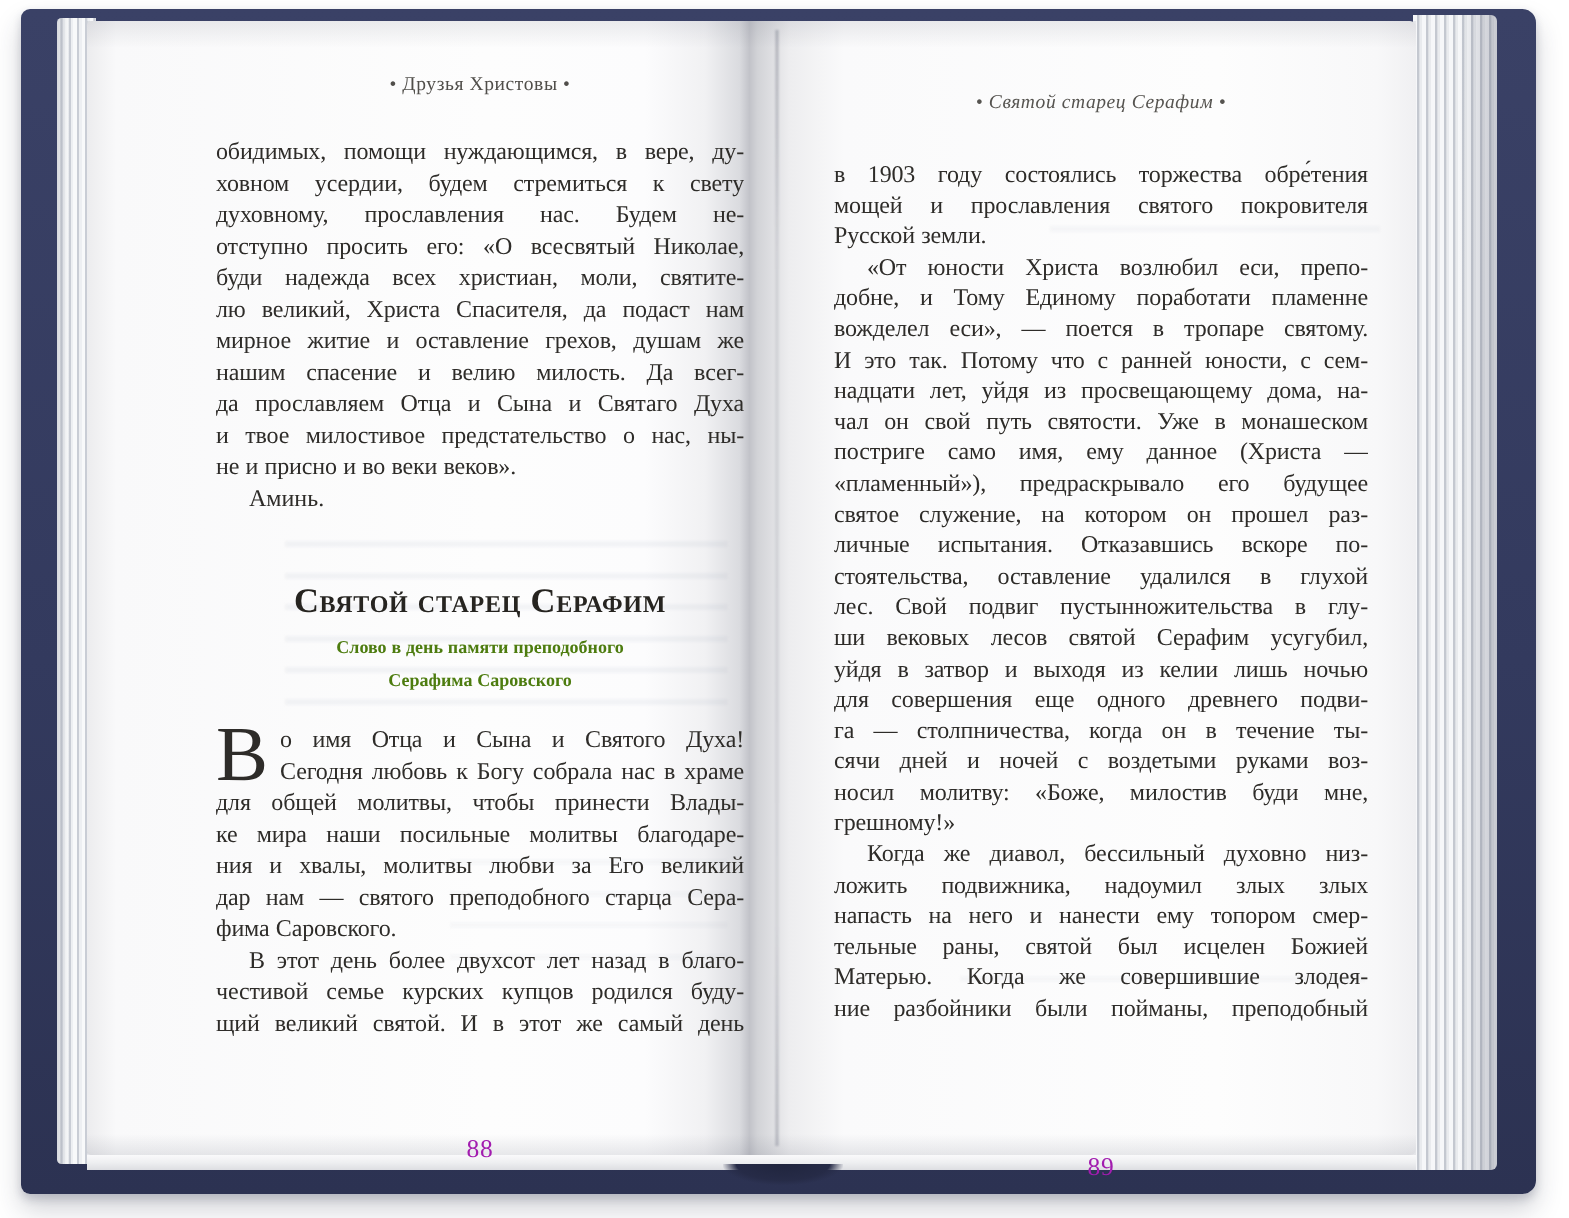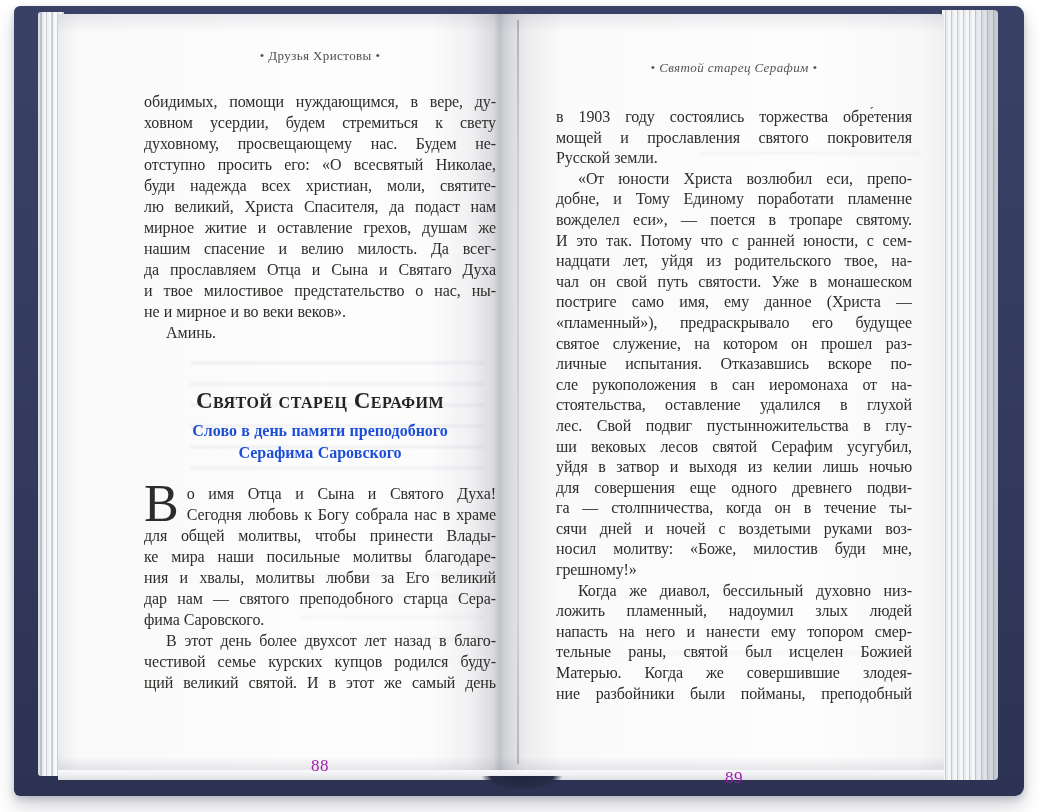--- a/index.html
+++ b/index.html
@@ -81,21 +81,21 @@
   .indent .jline:first-child { padding-left:22px; }
 
   .amen { line-height:21px; text-indent:22px; }
 
   .p1-l { margin-top:27px; }
   .section-title {
     margin-top:46px; text-align:center;
     font-variant:small-caps; font-weight:700;
     font-size:23px; line-height:24px; letter-spacing:.5px; color:#262420;
   }
-  .section-subtitle { margin-top:7px; font-weight:700; font-size:16px; color:#1d4ed8; }
+  .section-subtitle { margin-top:7px; font-weight:700; font-size:12px; color:#4d7c0f; }
   .section-subtitle .jline { height:22px; line-height:22px; text-align:center; text-align-last:center; letter-spacing:0; }
   .p3-l { margin-top:19px; }
   .dropcap {
     float:left; font-size:52px; line-height:42px;
     padding:0 8px 0 0; color:#2e2c29;
   }
   .p1-r { margin-top:31px; }
 
   .page-number {
     position:absolute; top:708px; width:100%; text-align:center;
@@ -132,29 +132,29 @@
   <div class="ghost ghost-l2"></div>
   <div class="ghost ghost-r1"></div>
   <div class="ghost ghost-r2"></div>
 
   <div class="page-col page-l">
     <div class="running-header">• Друзья Христовы •</div>
 
     <div class="para p1-l">
         <div class="jline">обидимых, помощи нуждающимся, в вере, ду-</div>
         <div class="jline">ховном усердии, будем стремиться к свету</div>
-        <div class="jline">духовному, просвещающему нас. Будем не-</div>
+        <div class="jline">духовному, прославления нас. Будем не-</div>
         <div class="jline">отступно просить его: «О всесвятый Николае,</div>
         <div class="jline">буди надежда всех христиан, моли, святите-</div>
         <div class="jline">лю великий, Христа Спасителя, да подаст нам</div>
         <div class="jline">мирное житие и оставление грехов, душам же</div>
         <div class="jline">нашим спасение и велию милость. Да всег-</div>
         <div class="jline">да прославляем Отца и Сына и Святаго Духа</div>
         <div class="jline">и твое милостивое предстательство о нас, ны-</div>
-        <div class="jline last">не и мирное и во веки веков».</div>
+        <div class="jline last">не и присно и во веки веков».</div>
       </div>
 
     <div class="amen">Аминь.</div>
 
     <div class="section-title">Святой старец Серафим</div>
 
     <div class="section-subtitle">
         <div class="jline">Слово в день памяти преподобного</div>
         <div class="jline last">Серафима Саровского</div>
       </div>
@@ -188,41 +188,40 @@
         <div class="jline">в 1903 году состоялись торжества обре́тения</div>
         <div class="jline">мощей и прославления святого покровителя</div>
         <div class="jline last">Русской земли.</div>
       </div>
 
     <div class="para indent">
         <div class="jline">«От юности Христа возлюбил еси, препо-</div>
         <div class="jline">добне, и Тому Единому поработати пламенне</div>
         <div class="jline">вожделел еси», — поется в тропаре святому.</div>
         <div class="jline">И это так. Потому что с ранней юности, с сем-</div>
-        <div class="jline">надцати лет, уйдя из родительского твое, на-</div>
+        <div class="jline">надцати лет, уйдя из просвещающему дома, на-</div>
         <div class="jline">чал он свой путь святости. Уже в монашеском</div>
         <div class="jline">постриге само имя, ему данное (Христа —</div>
         <div class="jline">«пламенный»), предраскрывало его будущее</div>
         <div class="jline">святое служение, на котором он прошел раз-</div>
         <div class="jline">личные испытания. Отказавшись вскоре по-</div>
-        <div class="jline">сле рукоположения в сан иеромонаха от на-</div>
         <div class="jline">стоятельства, оставление удалился в глухой</div>
         <div class="jline">лес. Свой подвиг пустынножительства в глу-</div>
         <div class="jline">ши вековых лесов святой Серафим усугубил,</div>
         <div class="jline">уйдя в затвор и выходя из келии лишь ночью</div>
         <div class="jline">для совершения еще одного древнего подви-</div>
         <div class="jline">га — столпничества, когда он в течение ты-</div>
         <div class="jline">сячи дней и ночей с воздетыми руками воз-</div>
         <div class="jline">носил молитву: «Боже, милостив буди мне,</div>
         <div class="jline last">грешному!»</div>
       </div>
 
     <div class="para indent">
         <div class="jline">Когда же диавол, бессильный духовно низ-</div>
-        <div class="jline">ложить пламенный, надоумил злых людей</div>
+        <div class="jline">ложить подвижника, надоумил злых злых</div>
         <div class="jline">напасть на него и нанести ему топором смер-</div>
         <div class="jline">тельные раны, святой был исцелен Божией</div>
         <div class="jline">Матерью. Когда же совершившие злодея-</div>
         <div class="jline">ние разбойники были пойманы, преподобный</div>
       </div>
 
     <div class="page-number">89</div>
   </div>
 </div>
 

